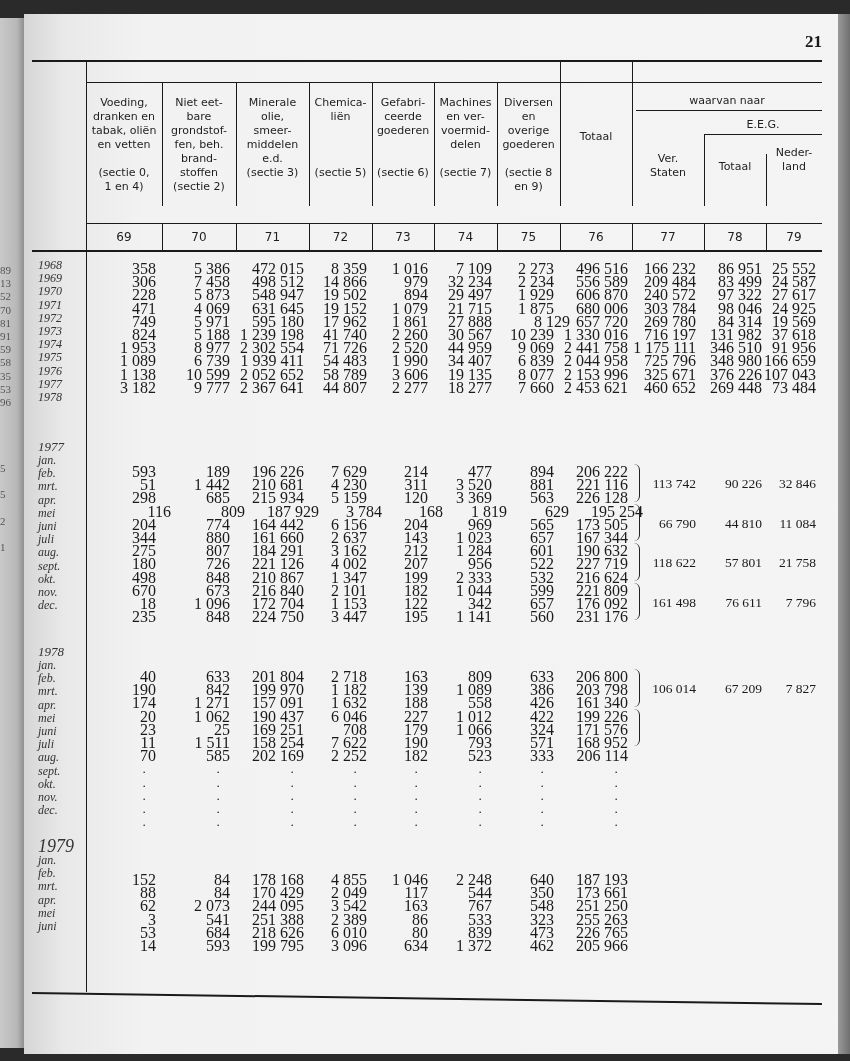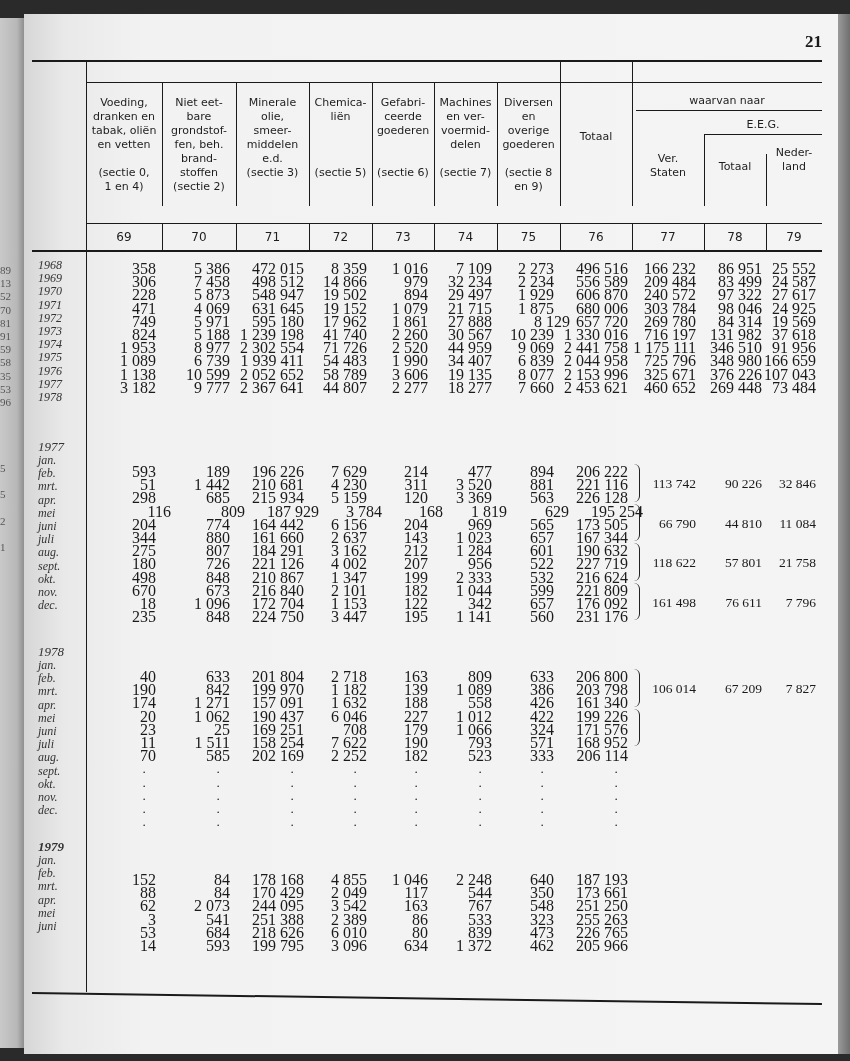--- a/index.html
+++ b/index.html
@@ -623,21 +623,21 @@
       <span class="dot" style="left: 329px; top: 803.2px;">·</span>
       <span class="dot" style="left: 390px; top: 803.2px;">·</span>
       <span class="dot" style="left: 454px; top: 803.2px;">·</span>
       <span class="dot" style="left: 516px; top: 803.2px;">·</span>
       <span class="dot" style="left: 590px; top: 803.2px;">·</span>
       <div class="brace" style="left: 610px; top: 655px; height: 37.6px;"></div>
       <span class="sum" style="right: 142px; top: 667.2px;">106 014</span>
       <span class="sum" style="right: 76px; top: 667.2px;">67 209</span>
       <span class="sum" style="right: 22px; top: 667.2px;">7 827</span>
       <div class="brace" style="left: 610px; top: 694.6px; height: 37.6px;"></div>
-      <div class="label-block" style="top: 826px; font-size: 13px; font-weight: bold;">1979</div>
+      <div class="label-block" style="top: 826px; font-size: 18px;">1979</div>
       <div class="label-block" style="top: 840px;">
         <div>jan.</div>
         <div>feb.</div>
         <div>mrt.</div>
         <div>apr.</div>
         <div>mei</div>
         <div>juni</div>
       </div>
       <div class="data-row" style="position: absolute; top: 857px; left: 0px; width: 814px;">
         <span class="cell" style="right: 682px;">152</span>

